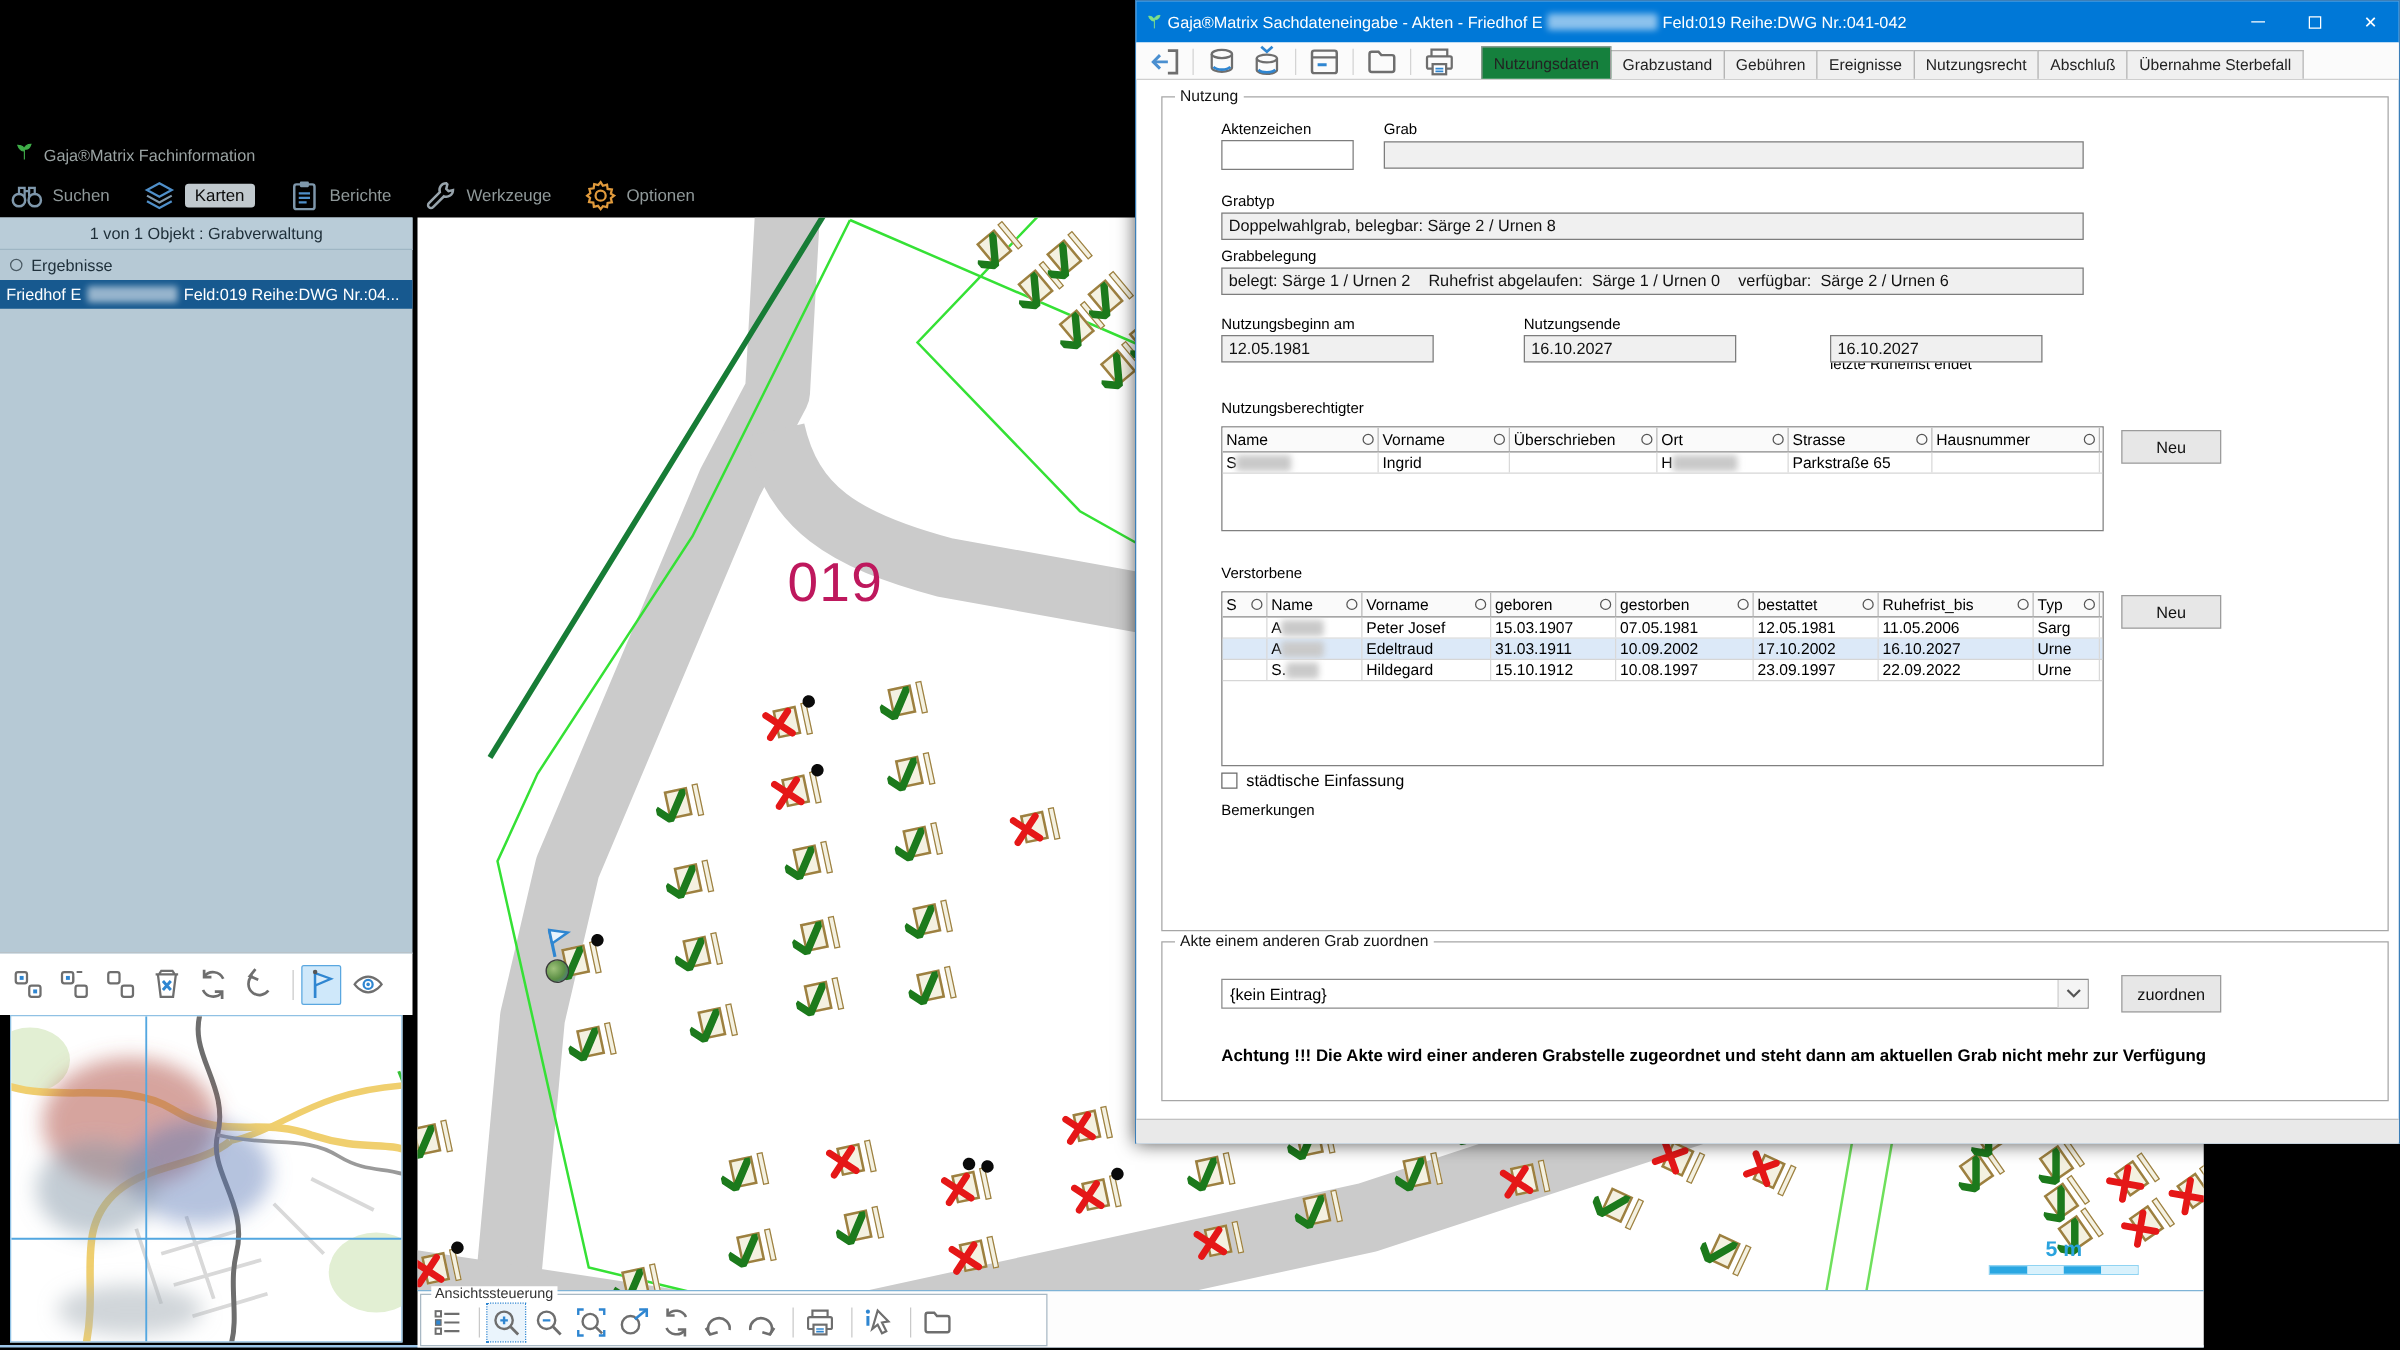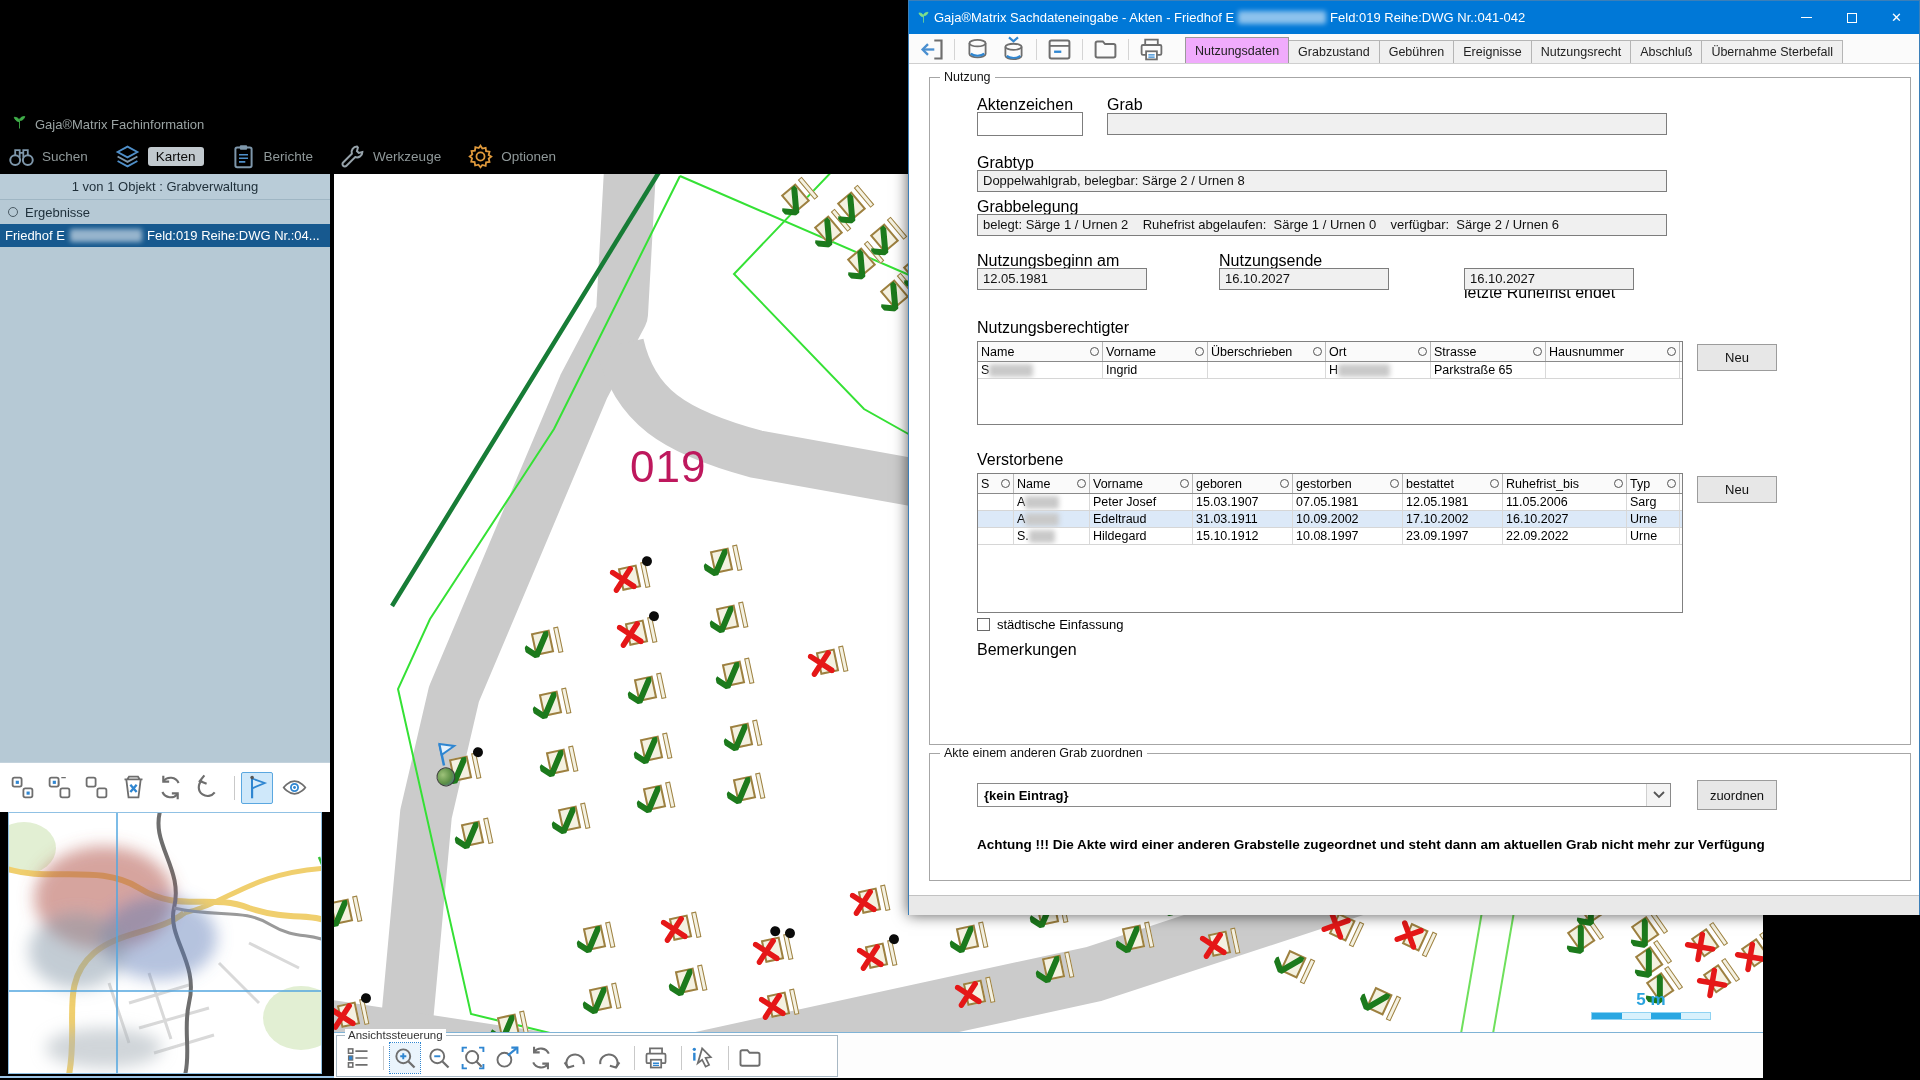--- a/index.html
+++ b/index.html
@@ -65,24 +65,24 @@
   .win-btn{width:45px;height:100%;display:flex;align-items:center;justify-content:center;color:#fff;font-size:13px;}
   .wb-min{width:11px;height:1.5px;background:#fff;display:block;}
   .wb-max{width:10px;height:10px;border:1.2px solid #fff;display:block;}
   .dlg-toolbar{position:absolute;left:0;top:33px;width:100%;height:30px;background:#fbfbfb;border-bottom:1px solid #cfcfcf;}
   .dtool{position:absolute;top:2px;width:27px;height:27px;}
   .dtool svg{width:27px;height:27px;}
   .dsep{position:absolute;top:5px;width:1px;height:21px;background:#d4d4d4;}
   .tabs{position:absolute;left:276px;bottom:0;display:flex;align-items:flex-end;}
   .tab{height:23px;padding:0 9px;font-size:12.5px;color:#222;background:#f0f0f0;border:1px solid #b5b5b5;border-bottom:none;
     display:flex;align-items:center;margin-right:-1px;}
-  .tab.active{height:26px;background:#f0abfc;border-color:#9a9a9a;position:relative;z-index:2;}
+  .tab.active{height:26px;background:#15803d;border-color:#9a9a9a;position:relative;z-index:2;}
   .fieldset{position:absolute;border:1px solid #a6a6a6;}
   .legend{position:absolute;top:-8px;left:10px;background:#fff;padding:0 4px;font-size:12.5px;color:#111;}
-  .flabel{position:absolute;font-size:16px;color:#000;white-space:nowrap;}
+  .flabel{position:absolute;font-size:12px;color:#000;white-space:nowrap;}
   .ffield{position:absolute;height:22px;background:#f0f0f0;border:1px solid #7d7d7d;font-size:13px;color:#111;
     line-height:20px;padding:0 5px;white-space:pre;overflow:hidden;}
   .finput{position:absolute;height:24px;background:#fff;border:1px solid #7d7d7d;font-size:13px;padding:0 4px;}
   .btn{position:absolute;background:#e7e7e7;border:1px solid #9c9c9c;font-size:13px;color:#111;
     display:flex;align-items:center;justify-content:center;}
   .vtable{position:absolute;background:#fff;border:1px solid #808080;overflow:hidden;}
   .thead{display:flex;height:20px;border-bottom:1px solid #8a8a8a;background:#fafafa;}
   .th{display:flex;align-items:center;padding:0 3px;font-size:12.5px;border-right:1px solid #b9b9b9;overflow:hidden;white-space:nowrap;}
   .sortc{width:9px;height:9px;border:1.2px solid #555;border-radius:50%;margin-left:auto;flex:none;}
   .trow{display:flex;height:17px;border-bottom:1px solid #d6d6d6;}
@@ -925,21 +925,21 @@
   <div class="checkbox" style="left:68px;top:616px;">
     <span class="cb-box"></span>
     <span>städtische Einfassung</span>
   </div>
 
   <span class="flabel" style="left:68px;top:640px;">Bemerkungen</span>
 
   <div class="fieldset" style="left:20px;top:752px;width:982px;height:128px;">
     <span class="legend">Akte einem anderen Grab zuordnen</span>
   </div>
-  <div class="combo" style="left:68px;top:782px;width:694px;font-weight:bold;">
+  <div class="combo" style="left:68px;top:782px;width:694px;">
     <span class="cval">{kein Eintrag}</span>
     <span class="carrow">
       <svg width="12" height="8" viewBox="0 0 12 8">
           <path d="M1 1l5 5 5-5" fill="none" stroke="#555" stroke-width="1.8"></path>
         </svg>
     </span>
   </div>
   <div class="btn" style="left:788px;top:779px;width:80px;height:30px;">zuordnen</div>
   <span class="warning" style="left:68px;top:836px;">Achtung !!! Die Akte wird einer anderen Grabstelle zugeordnet und steht dann am aktuellen Grab nicht mehr zur Verfügung</span>
 

